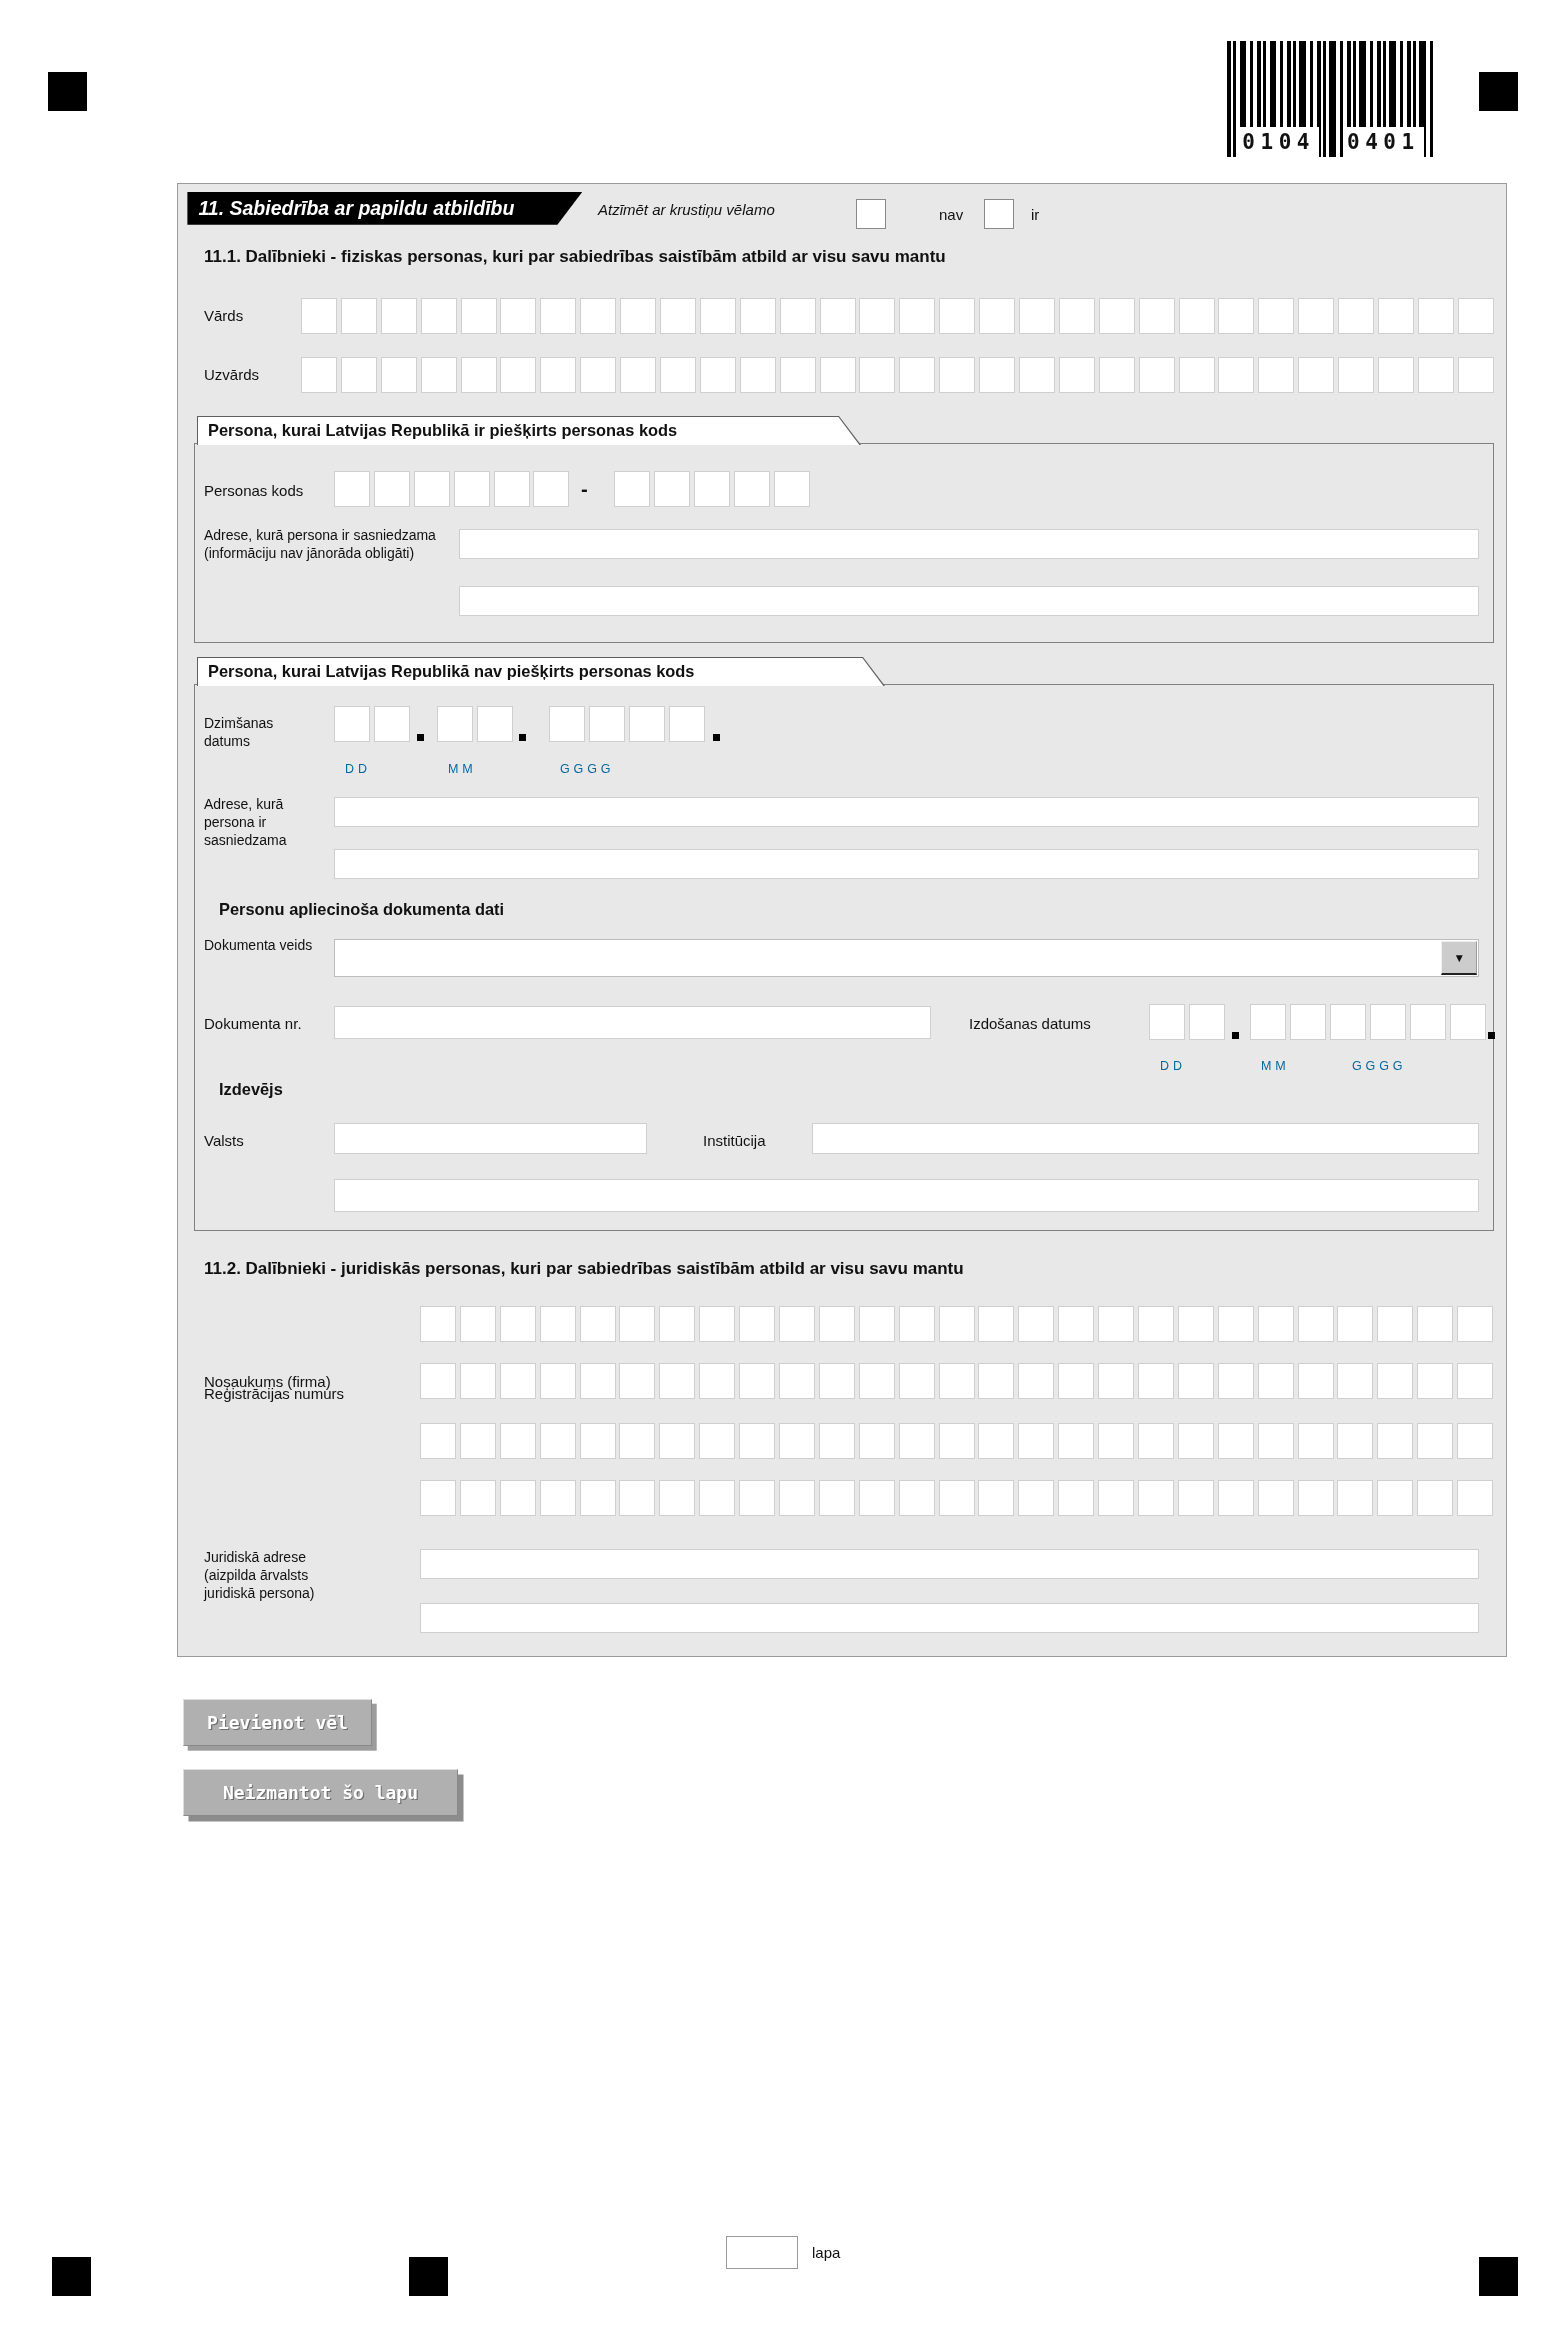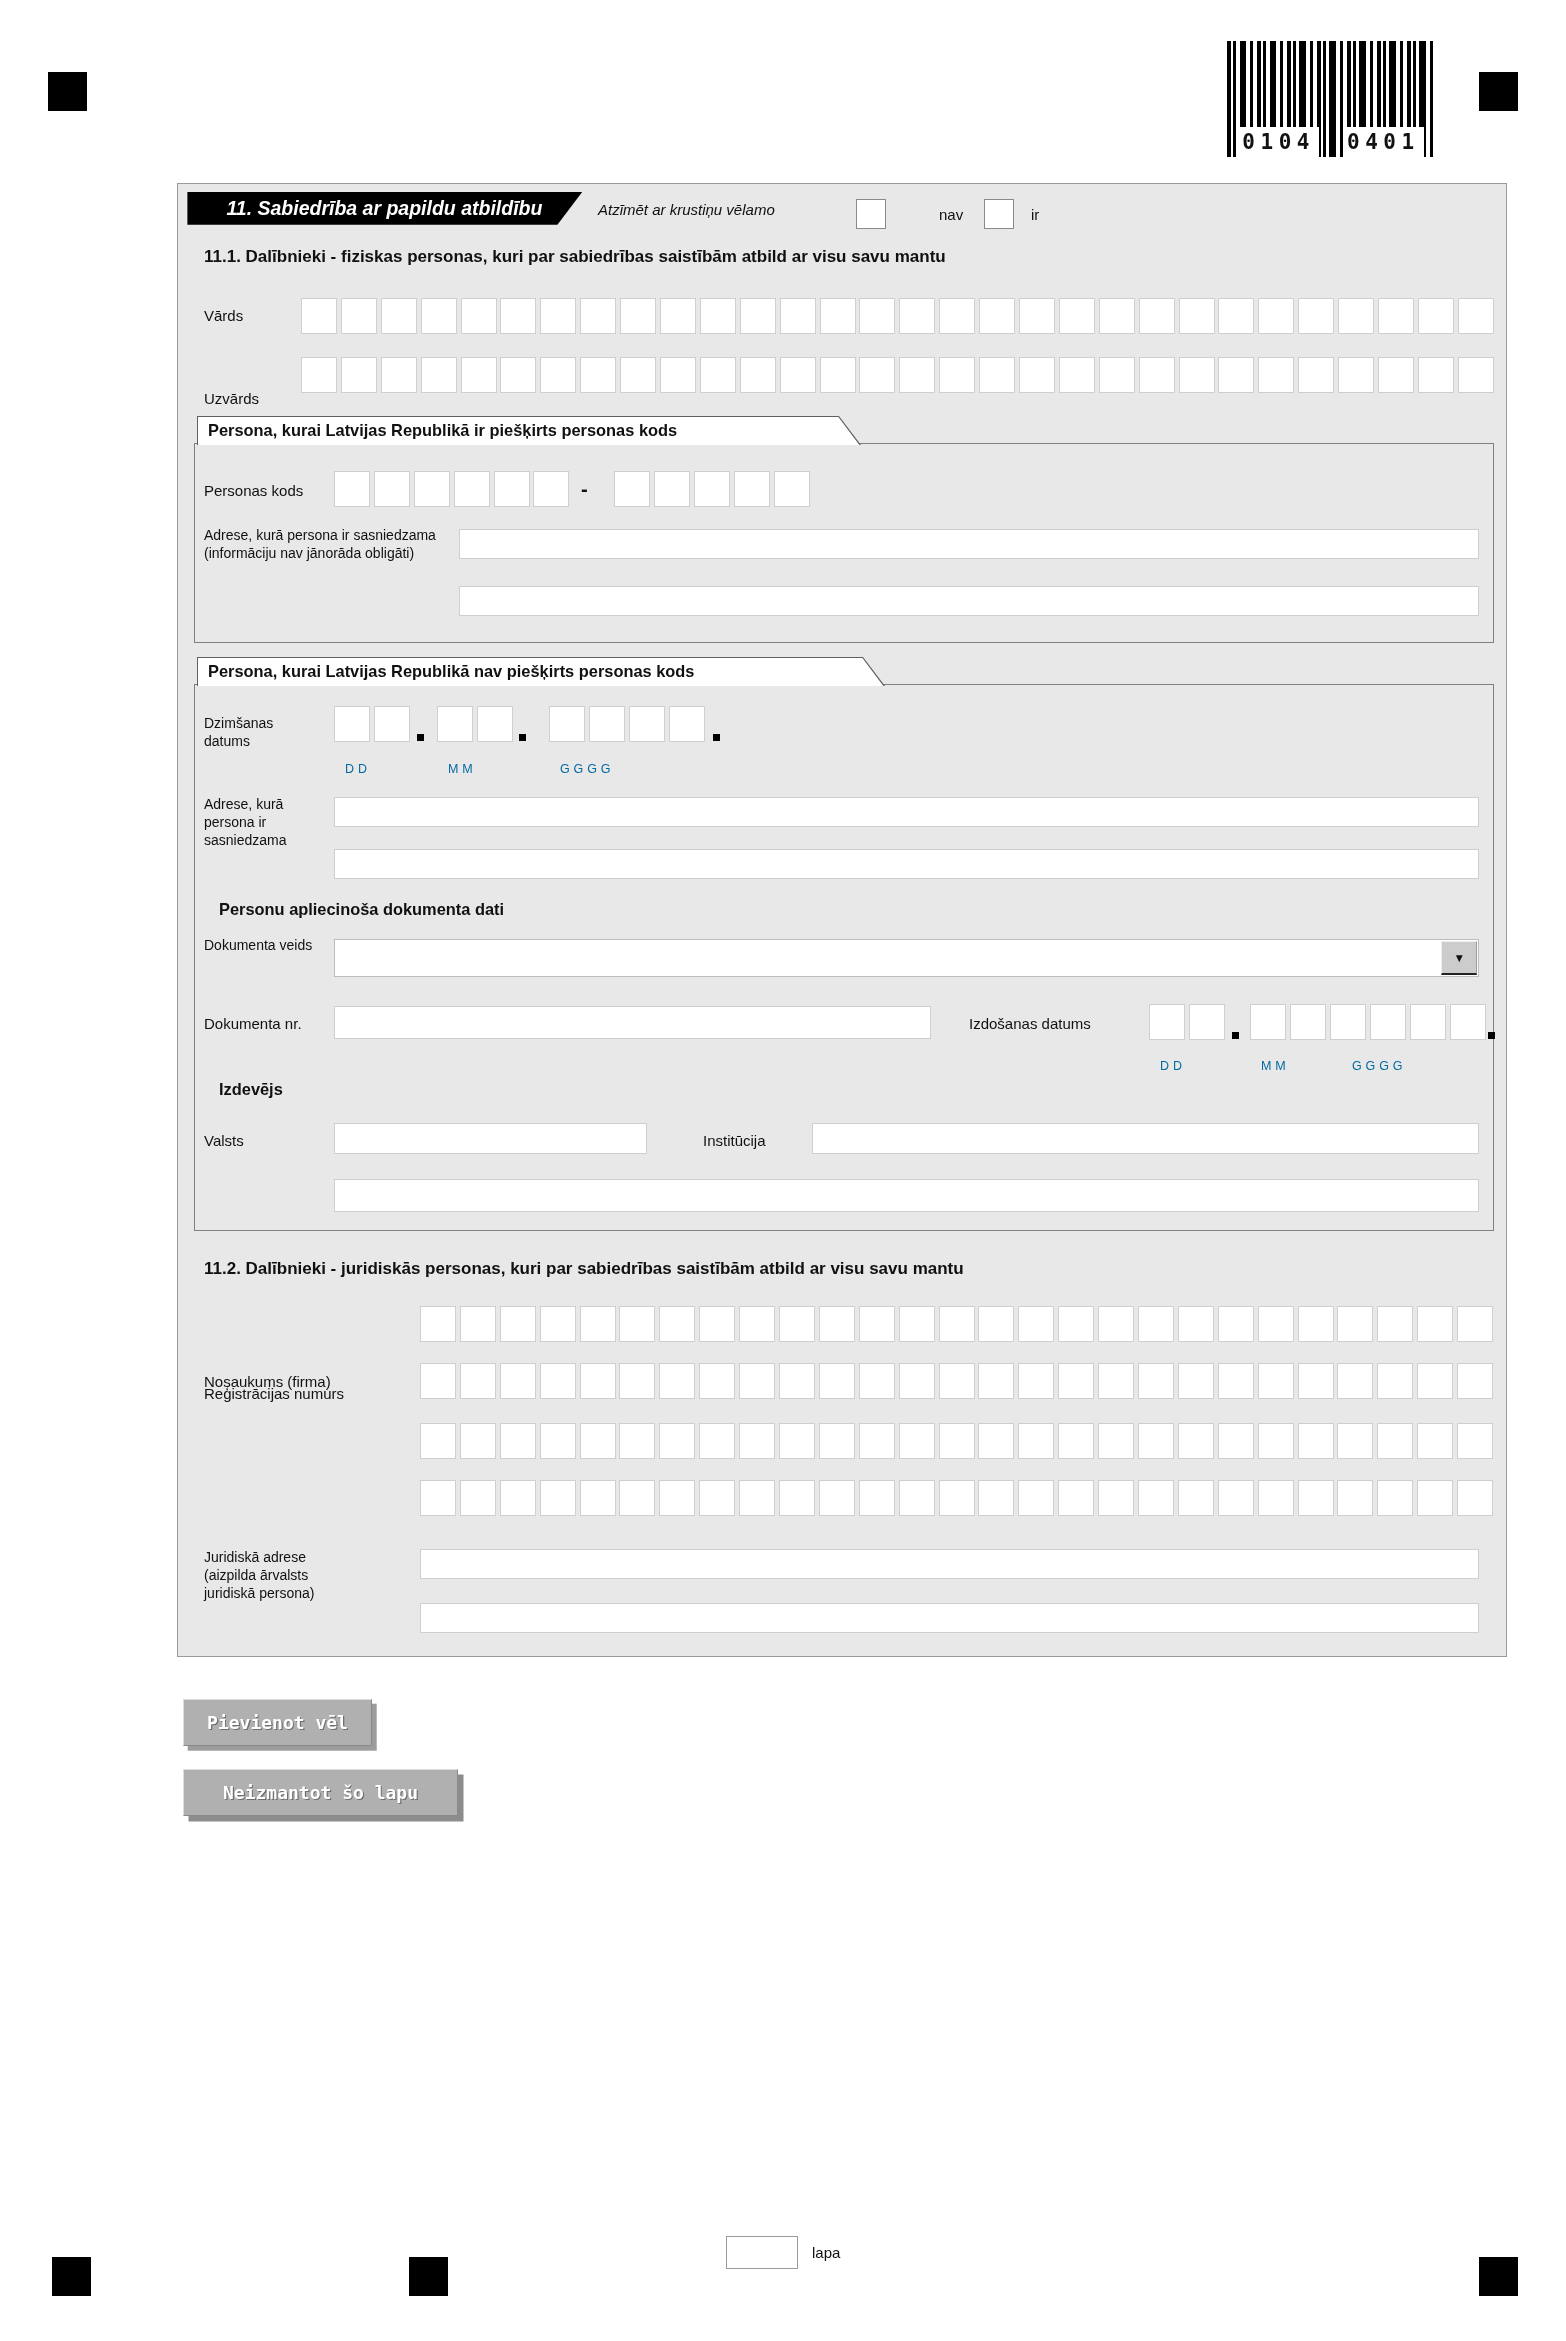--- a/index.html
+++ b/index.html
@@ -15,21 +15,21 @@
   .bars { position:absolute; inset:0;
     background:repeating-linear-gradient(90deg,#000 0 3.9px,#fff 3.9px 6.3px,#000 6.3px 8.6px,#fff 8.6px 12.5px,#000 12.5px 19.5px,#fff 19.5px 23px,#000 23px 26px,#fff 26px 30px); }
   .bc-digits { position:absolute; left:0; right:0; bottom:0; height:30px; display:flex; justify-content:space-between; padding:0 11px; gap:23.4px; }
   .bc-num { flex:1; background:#fff; text-align:center; font-family:"DejaVu Sans Mono",monospace; font-weight:700; font-size:21px; letter-spacing:5.5px; line-height:30px; }
 
   
   .formbox { position:absolute; left:177px; top:183px; width:1330px; height:1474px; background:#e8e8e8; border:0.8px solid #9a9a9a; }
 
   .banner { position:absolute; left:9.4px; top:7.8px; width:395px; height:33px; background:#000;
     clip-path:polygon(0 0,100% 0,calc(100% - 25px) 100%,0 100%); }
-  .banner .txt { color:#fff; font-weight:bold; font-style:italic; font-size:19.5px; line-height:33px; padding-left:11px; white-space:nowrap;margin-left:28px; }
+  .banner .txt { color:#fff; font-weight:bold; font-style:italic; font-size:19.5px; line-height:33px; padding-left:11px; white-space:nowrap; }
 
   .hint { position:absolute; left:420px; top:17px; font-style:italic; font-size:15px; }
   .cb { position:absolute; width:30px; height:30px; background:#fff; border:0.8px solid #8a8a8a; }
   .cb-label { position:absolute; font-size:15px; }
 
   .sec-title { position:absolute; font-weight:bold; font-size:17px; white-space:nowrap; }
   .sub-header { position:absolute; font-weight:bold; font-size:16.4px; white-space:nowrap; }
   .lbl { position:absolute; font-size:15px; line-height:1.3; }
   .dash { font-weight:bold; font-size:20.3px; }
 
@@ -118,21 +118,21 @@
         <div class="cell"></div>
         <div class="cell"></div>
         <div class="cell"></div>
         <div class="cell"></div>
         <div class="cell"></div>
         <div class="cell"></div>
         <div class="cell"></div>
         <div class="cell"></div>
       </div>
 
-    <div class="lbl" style="left:26px; top:181px;margin-top:24px;">Uzvārds</div>
+    <div class="lbl" style="left:26px; top:181px;">Uzvārds</div>
     <div class="cells" style="left:123px; top:173px;">
         <div class="cell"></div>
         <div class="cell"></div>
         <div class="cell"></div>
         <div class="cell"></div>
         <div class="cell"></div>
         <div class="cell"></div>
         <div class="cell"></div>
         <div class="cell"></div>
         <div class="cell"></div>

